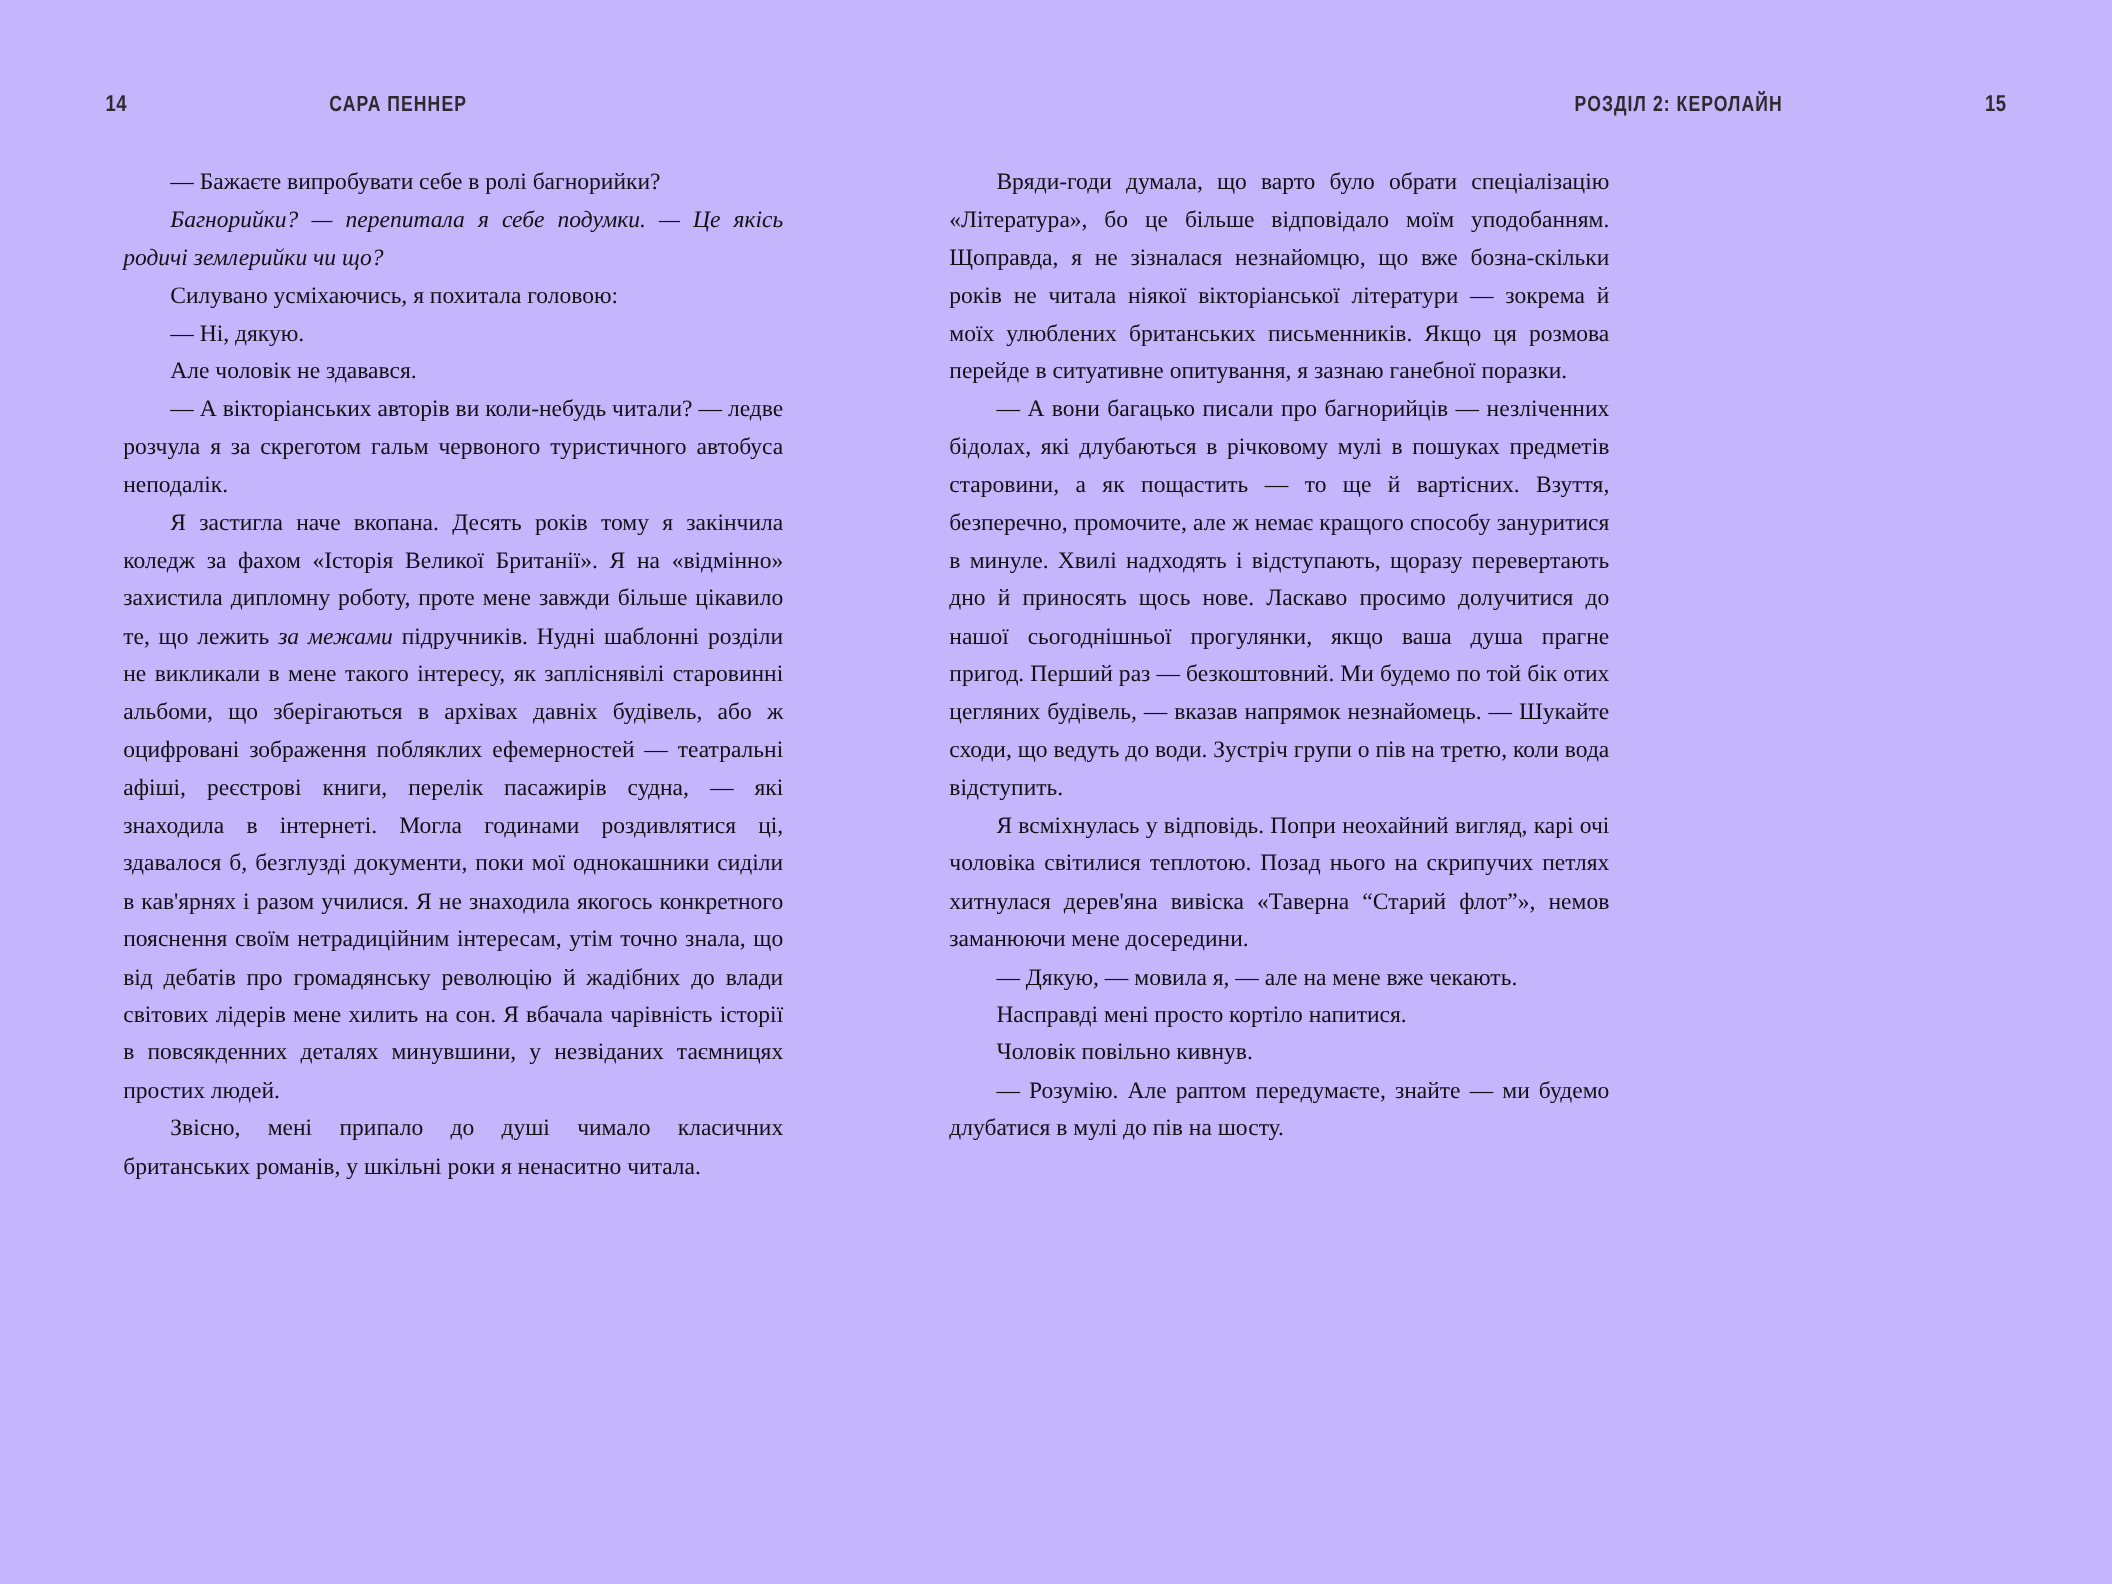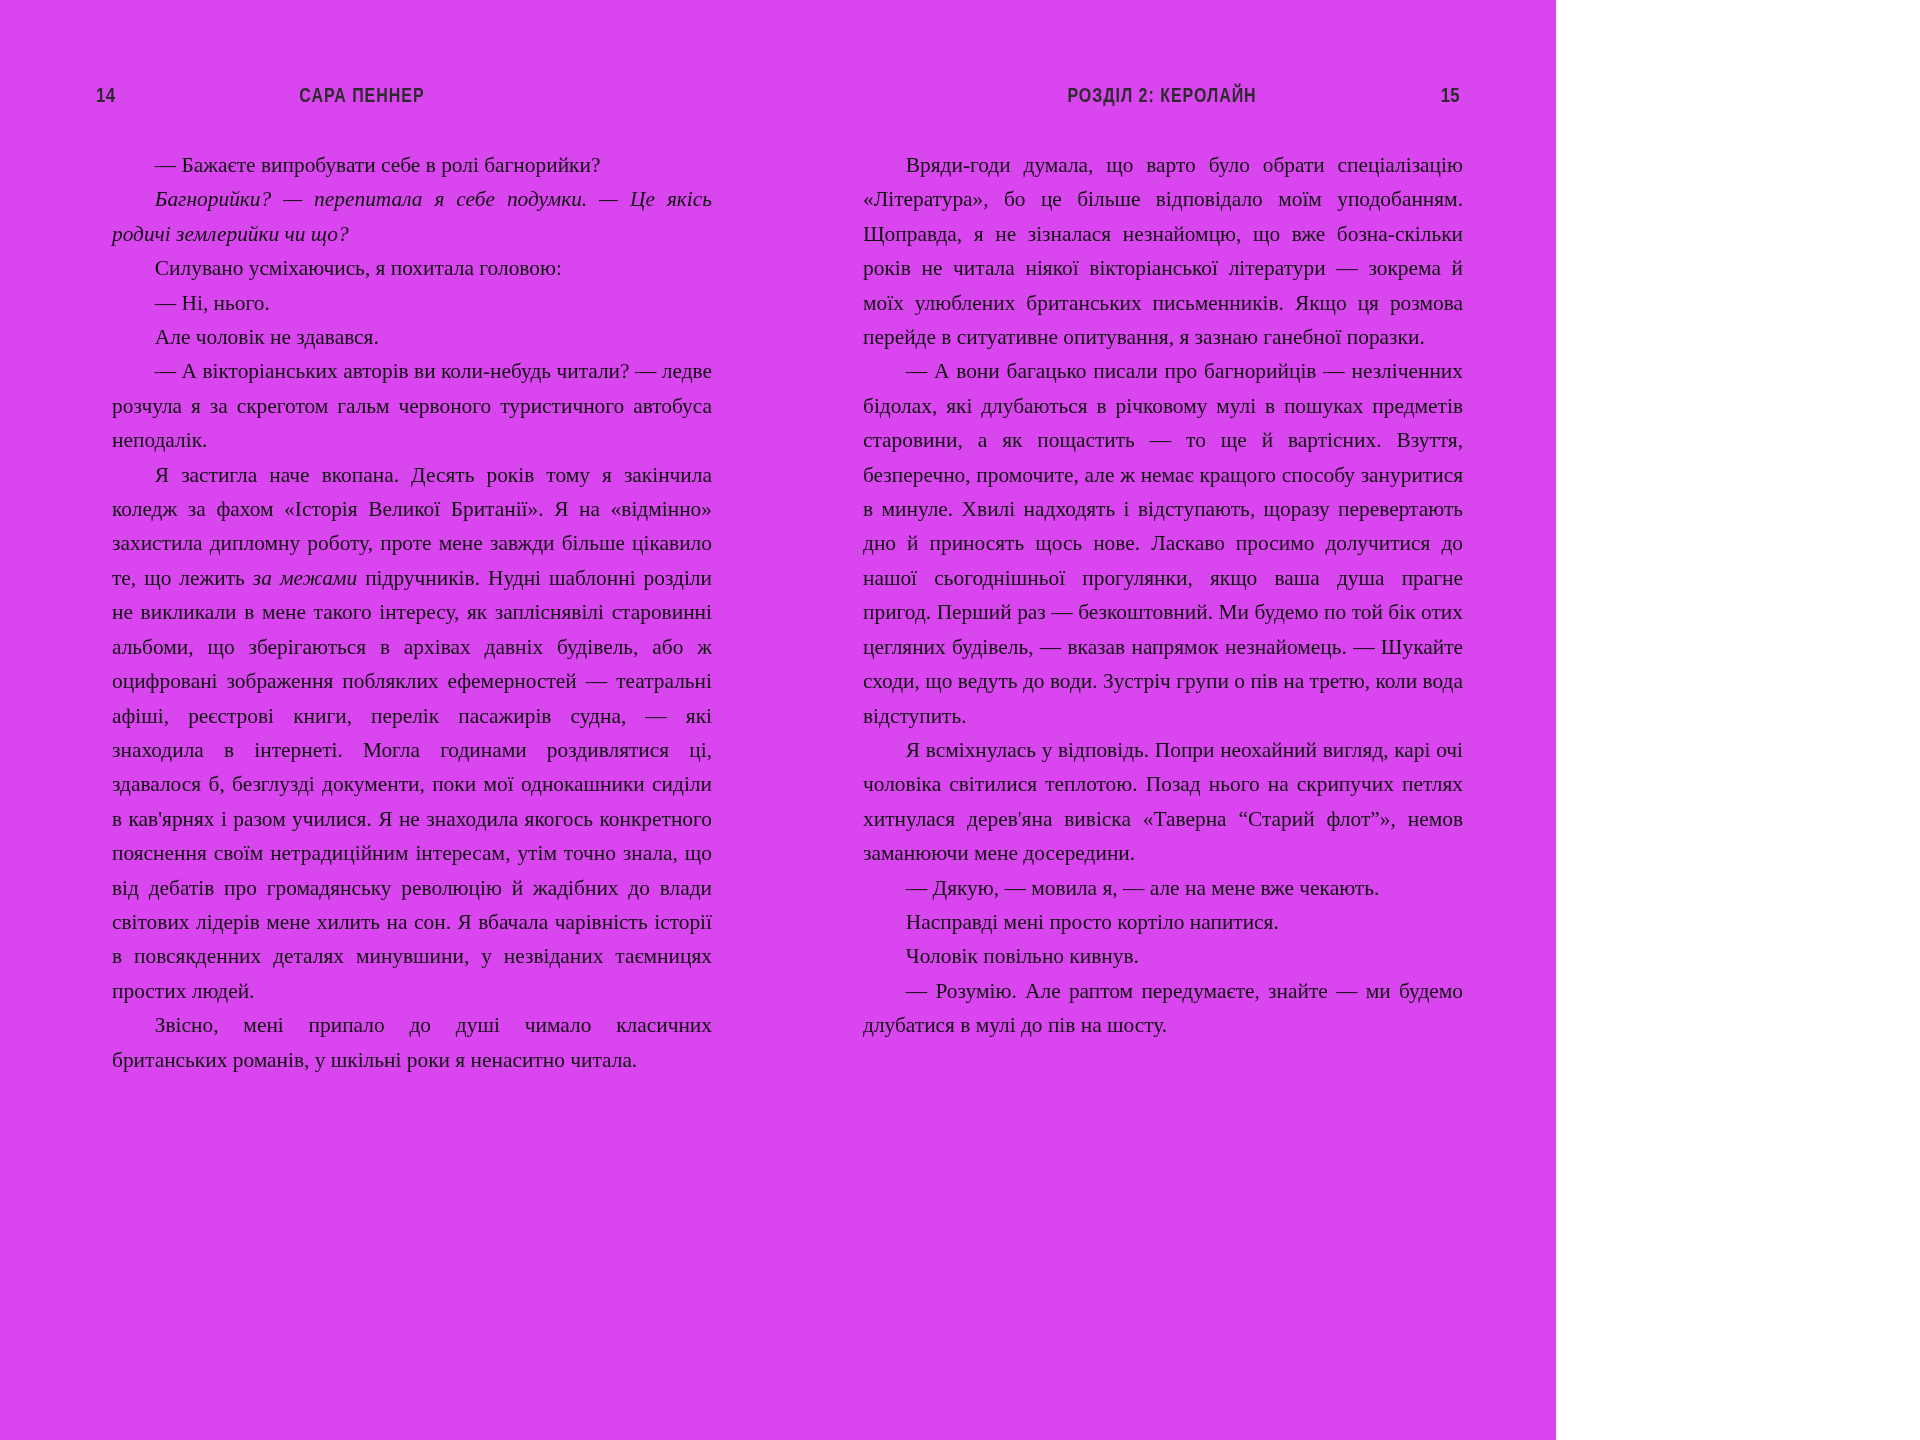--- a/index.html
+++ b/index.html
@@ -9,23 +9,23 @@
   body {
     width: 1920px;
     height: 1440px;
     background: #ffffff;
     font-family: "Liberation Serif", "DejaVu Serif", serif;
     color: #111111;
     overflow: hidden;
   }
   .page-spread {
     position: relative;
-    width: 1556px;
+    width: 1920px;
     height: 1440px;
-    background: #d946ef;
+    background: #c4b5fd;
     box-sizing: border-box;
   }
 
   
   .running-head {
     position: absolute;
     top: 80px;
     height: 30px;
     display: flex;
     align-items: center;
@@ -97,21 +97,21 @@
 
   <div class="running-head rh-right">
     <span class="rh-title">РОЗДІЛ 2: КЕРОЛАЙН</span>
     <span class="folio">15</span>
   </div>
 
   <div class="column col-left">
     <p>— Бажаєте випробувати себе в ролі багнорийки?</p>
     <p><em>Багнорийки? — перепитала я себе подумки. — Це якісь родичі землерийки чи що?</em></p>
     <p>Силувано усміхаючись, я похитала головою:</p>
-    <p>— Ні, нього.</p>
+    <p>— Ні, дякую.</p>
     <p>Але чоловік не здавався.</p>
     <p>— А вікторіанських авторів ви коли-небудь читали? — ледве розчула я за скреготом гальм червоного туристичного автобуса неподалік.</p>
     <p id="para-italic-phrase">Я застигла наче вкопана. Десять років тому я закінчила коледж за фахом «Історія Великої Британії». Я на «відмінно» захистила дипломну роботу, проте мене завжди більше цікавило те, що лежить <em>за межами</em> підручників. Нудні шаблонні розділи не викликали в мене такого інтересу, як запліснявілі старовинні альбоми, що зберігаються в архівах давніх будівель, або ж оцифровані зображення побляклих ефемерностей — театральні афіші, реєстрові книги, перелік пасажирів судна, — які знаходила в інтернеті. Могла годинами роздивлятися ці, здавалося б, безглузді документи, поки мої однокашники сиділи в кав'ярнях і разом училися. Я не знаходила якогось конкретного пояснення своїм нетрадиційним інтересам, утім точно знала, що від дебатів про громадянську революцію й жадібних до влади світових лідерів мене хилить на сон. Я вбачала чарівність історії в повсякденних деталях минувшини, у незвіданих таємницях простих людей.</p>
     <p>Звісно, мені припало до душі чимало класичних британських романів, у шкільні роки я ненаситно читала.</p>
   </div>
 
   <div class="column col-right">
     <p>Вряди-годи думала, що варто було обрати спеціалізацію «Література», бо це більше відповідало моїм уподобанням. Щоправда, я не зізналася незнайомцю, що вже бозна-скільки років не читала ніякої вікторіанської літератури — зокрема й моїх улюблених британських письменників. Якщо ця розмова перейде в ситуативне опитування, я зазнаю ганебної поразки.</p>
     <p>— А вони багацько писали про багнорийців — незліченних бідолах, які длубаються в річковому мулі в пошуках предметів старовини, а як пощастить — то ще й вартісних. Взуття, безперечно, промочите, але ж немає кращого способу зануритися в минуле. Хвилі надходять і відступають, щоразу перевертають дно й приносять щось нове. Ласкаво просимо долучитися до нашої сьогоднішньої прогулянки, якщо ваша душа прагне пригод. Перший раз — безкоштовний. Ми будемо по той бік отих цегляних будівель, — вказав напрямок незнайомець. — Шукайте сходи, що ведуть до води. Зустріч групи о пів на третю, коли вода відступить.</p>
     <p>Я всміхнулась у відповідь. Попри неохайний вигляд, карі очі чоловіка світилися теплотою. Позад нього на скрипучих петлях хитнулася дерев'яна вивіска «Таверна “Старий флот”», немов заманюючи мене досередини.</p>

